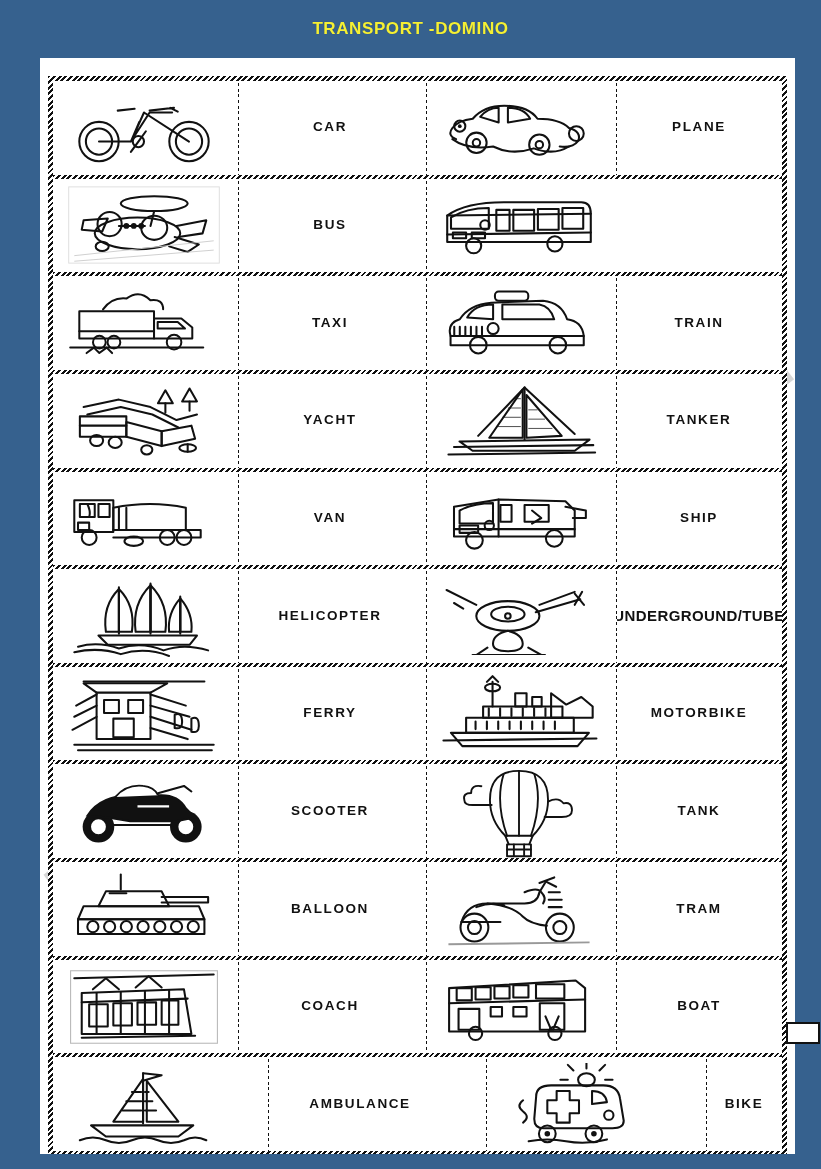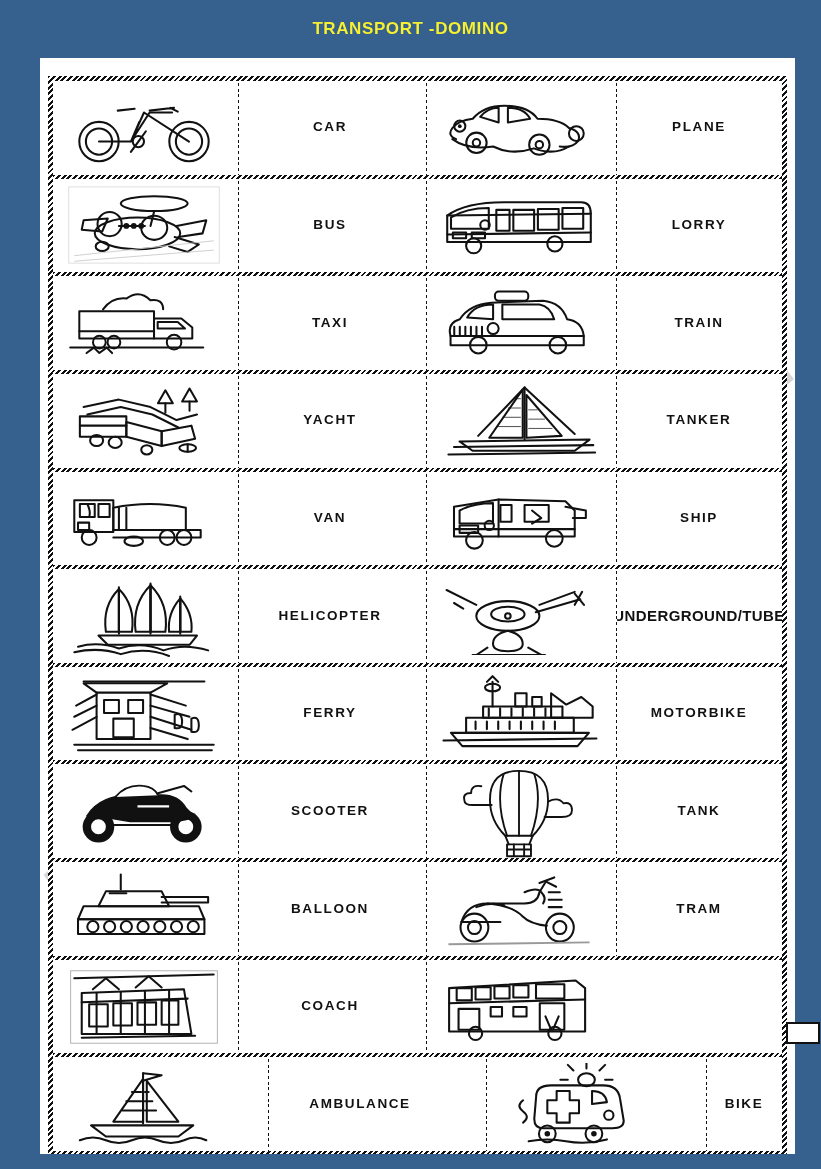--- a/index.html
+++ b/index.html
@@ -236,23 +236,20 @@
     <rect x="136" y="22" width="22" height="22" fill="none" stroke="#111" stroke-width="2.2" stroke-linejoin="round" stroke-linecap="round"></rect>
     <path d="M14 50 L166 48" fill="none" stroke="#111" stroke-width="2.2" stroke-linejoin="round" stroke-linecap="round"></path>
     <circle cx="42" cy="62" r="8" fill="none" stroke="#111" stroke-width="2.2" stroke-linejoin="round" stroke-linecap="round"></circle>
     <circle cx="128" cy="60" r="8" fill="none" stroke="#111" stroke-width="2.2" stroke-linejoin="round" stroke-linecap="round"></circle>
     <rect x="20" y="48" width="14" height="6" fill="none" stroke="#111" stroke-width="2.2" stroke-linejoin="round" stroke-linecap="round"></rect>
     <rect x="40" y="48" width="14" height="6" fill="none" stroke="#111" stroke-width="2.2" stroke-linejoin="round" stroke-linecap="round"></rect>
     <circle cx="54" cy="40" r="5" fill="none" stroke="#111" stroke-width="2.2" stroke-linejoin="round" stroke-linecap="round"></circle>
   </svg>
           </div>
         </div>
-        <div class="cell cell-word2">
-          <div class="word">LORRY</div>
-        </div>
       </div>
       <div class="domino-row">
         <div class="cell cell-pic">
           <div class="pic">
             <svg viewBox="0 0 170 90" width="156" height="82">
     <path d="M14 32 L96 32 L96 62 L14 62 Z" fill="none" stroke="#111" stroke-width="2.2" stroke-linejoin="round" stroke-linecap="round"></path>
     <path d="M96 40 L126 40 L138 50 L138 62 L96 62 Z" fill="none" stroke="#111" stroke-width="2.2" stroke-linejoin="round" stroke-linecap="round"></path>
     <path d="M100 44 L122 44 L130 51 L100 51 Z" fill="none" stroke="#111" stroke-width="2.2" stroke-linejoin="round" stroke-linecap="round"></path>
     <circle cx="36" cy="66" r="7" fill="none" stroke="#111" stroke-width="2.2" stroke-linejoin="round" stroke-linecap="round"></circle>
     <circle cx="52" cy="66" r="7" fill="none" stroke="#111" stroke-width="2.2" stroke-linejoin="round" stroke-linecap="round"></circle>
@@ -575,20 +572,23 @@
     <rect x="26" y="44" width="22" height="22" fill="none" stroke="#111" stroke-width="2.2" stroke-linejoin="round" stroke-linecap="round"></rect>
     <rect x="60" y="42" width="12" height="10" fill="none" stroke="#111" stroke-width="2.2" stroke-linejoin="round" stroke-linecap="round"></rect>
     <rect x="84" y="42" width="14" height="10" fill="none" stroke="#111" stroke-width="2.2" stroke-linejoin="round" stroke-linecap="round"></rect>
     <path d="M112 38 L138 38 L138 66 L112 66 Z" fill="none" stroke="#111" stroke-width="2.2" stroke-linejoin="round" stroke-linecap="round"></path>
     <path d="M118 52 L124 66 M132 52 L126 66" fill="none" stroke="#111" stroke-width="2.2" stroke-linejoin="round" stroke-linecap="round"></path>
     <circle cx="44" cy="70" r="7" fill="none" stroke="#111" stroke-width="2.2" stroke-linejoin="round" stroke-linecap="round"></circle>
     <circle cx="128" cy="70" r="7" fill="none" stroke="#111" stroke-width="2.2" stroke-linejoin="round" stroke-linecap="round"></circle>
   </svg>
           </div>
         </div>
+        <div class="cell cell-word2">
+          <div class="word">BOAT</div>
+        </div>
       </div>
       <div class="domino-row">
         <div class="cell cell-pic">
           <div class="pic">
             <svg viewBox="0 0 170 90" width="158" height="84">
     <path d="M28 68 L138 68 L122 80 L44 80 Z" fill="none" stroke="#111" stroke-width="2.2" stroke-linejoin="round" stroke-linecap="round"></path>
     <path d="M84 12 L84 66" fill="none" stroke="#111" stroke-width="2.2" stroke-linejoin="round" stroke-linecap="round"></path>
     <path d="M84 18 L52 64 L84 64 Z" fill="none" stroke="#111" stroke-width="2.2" stroke-linejoin="round" stroke-linecap="round"></path>
     <path d="M88 20 L122 64 L88 64 Z" fill="none" stroke="#111" stroke-width="2.2" stroke-linejoin="round" stroke-linecap="round"></path>
     <path d="M62 52 L82 52 M66 42 L82 42 M72 32 L82 32" fill="none" stroke="#111" stroke-width="2.2" stroke-linejoin="round" stroke-linecap="round"></path>

